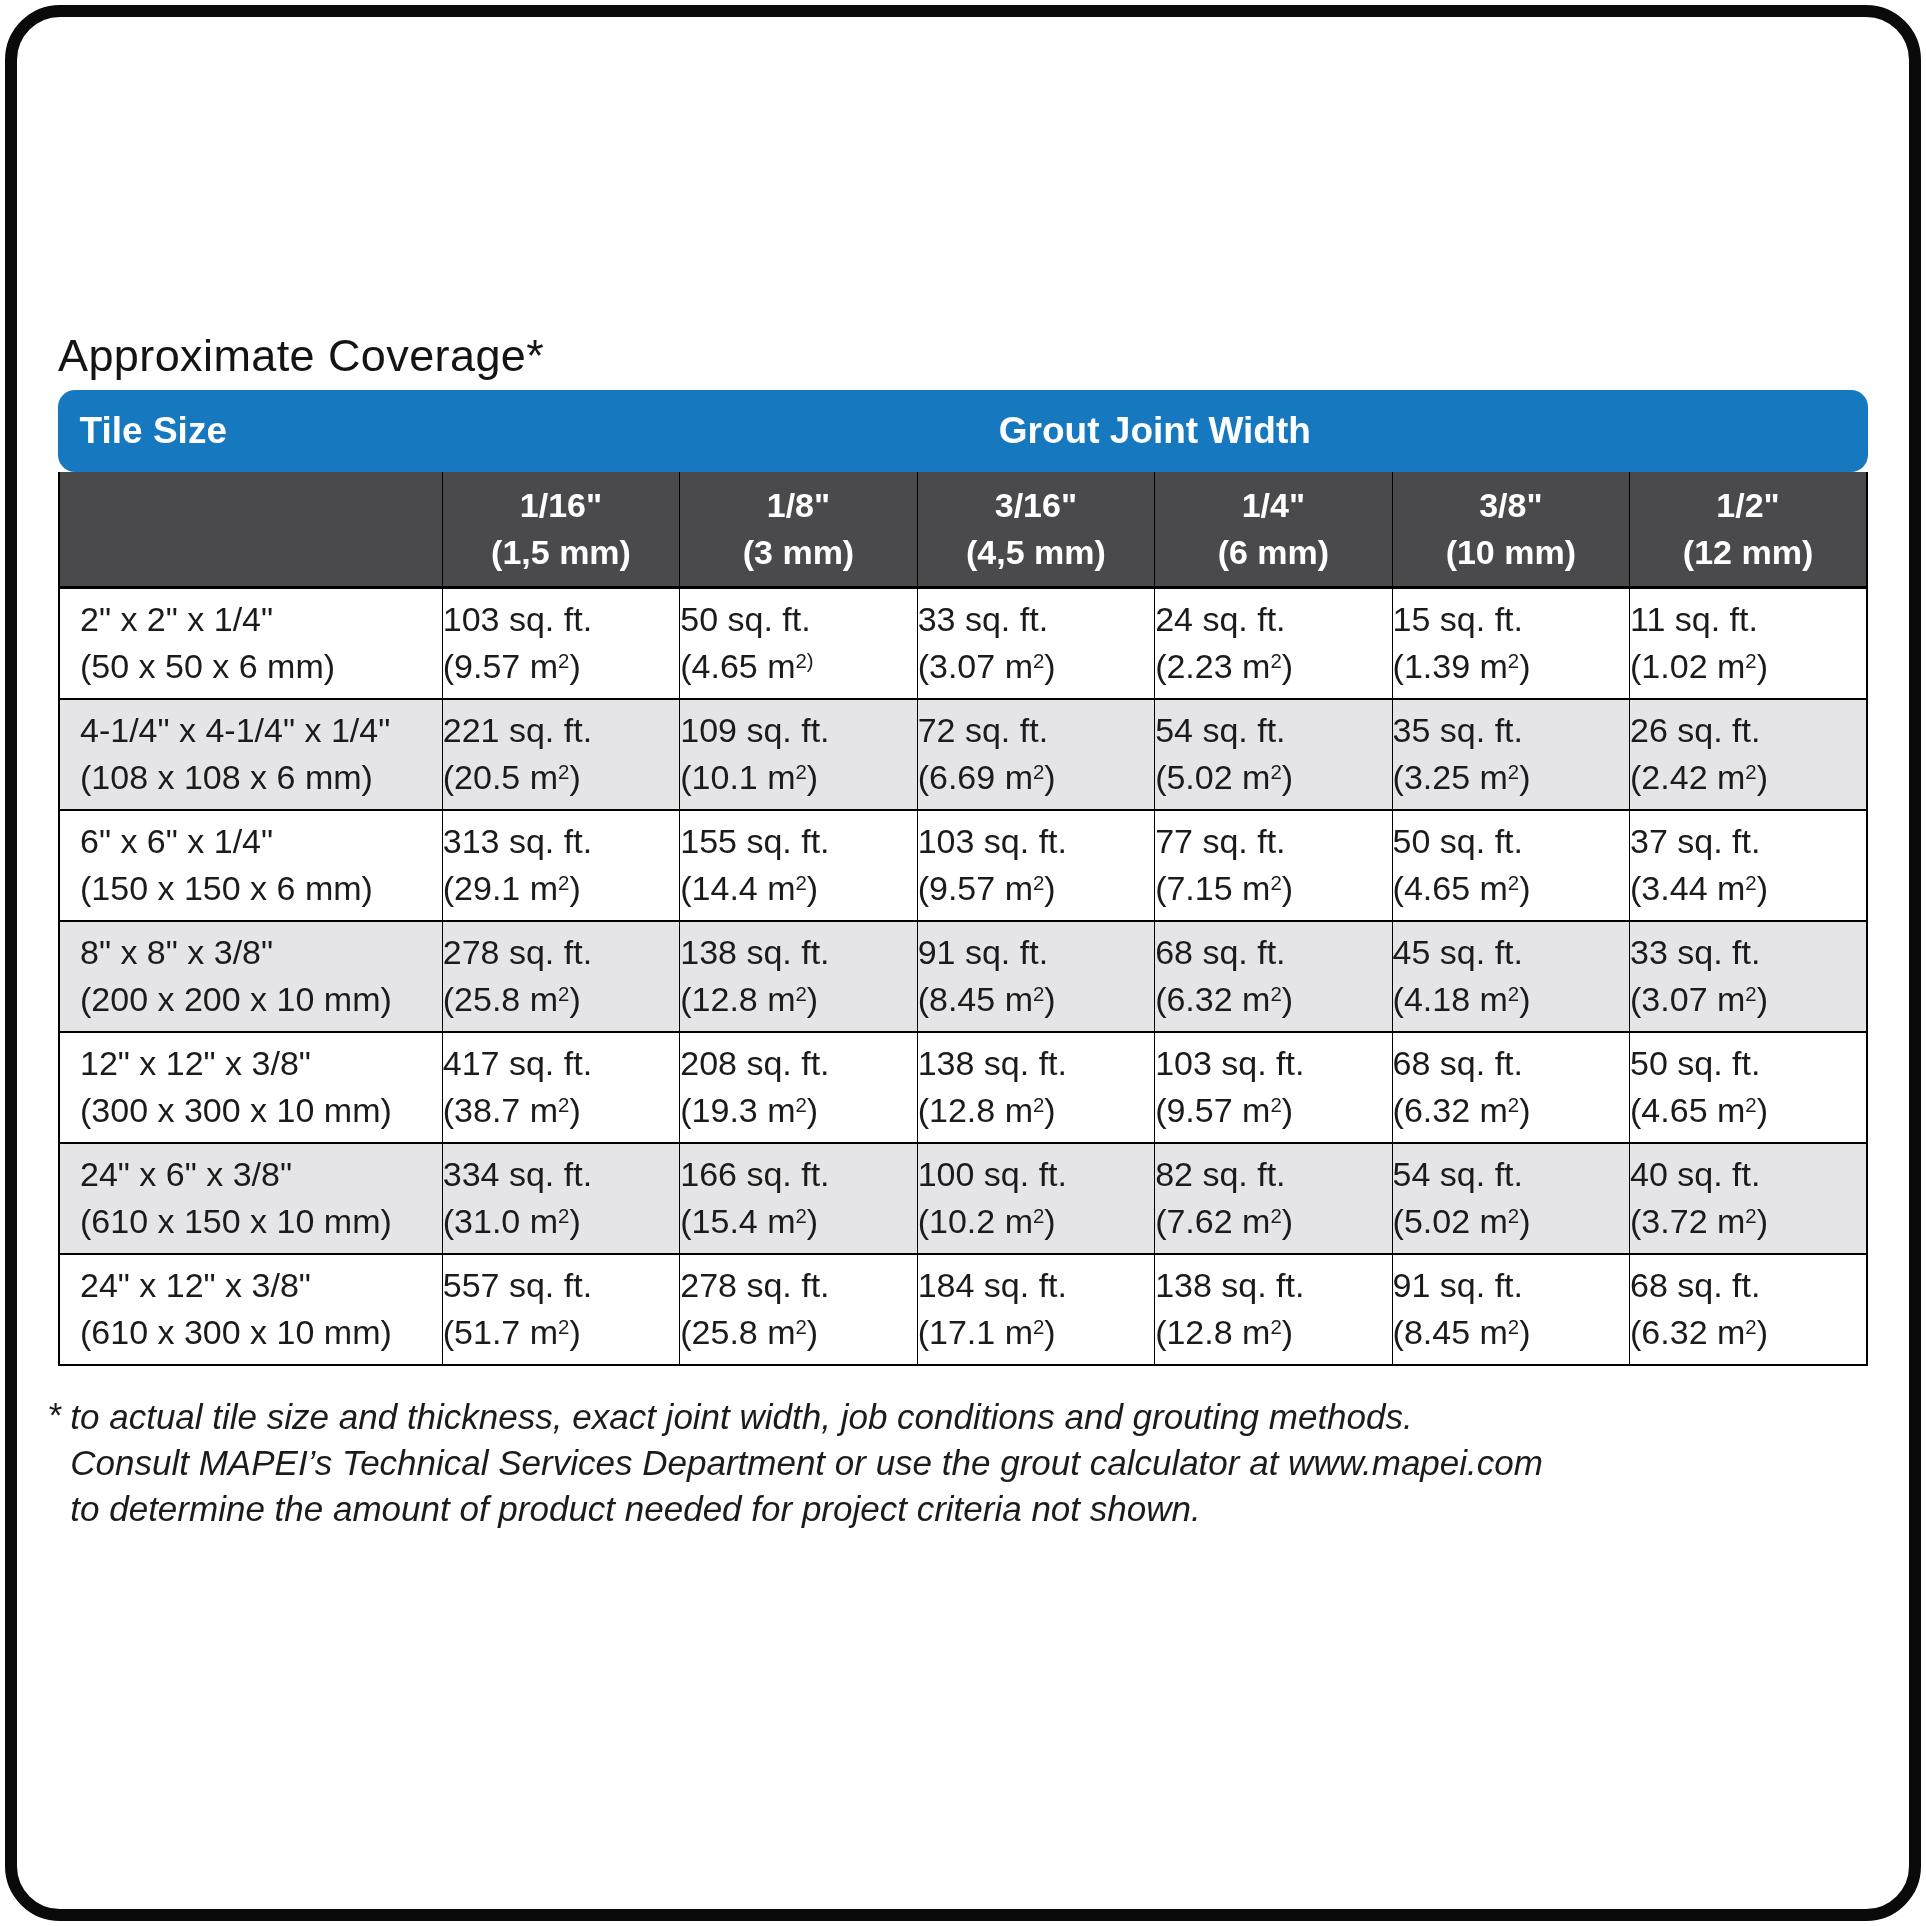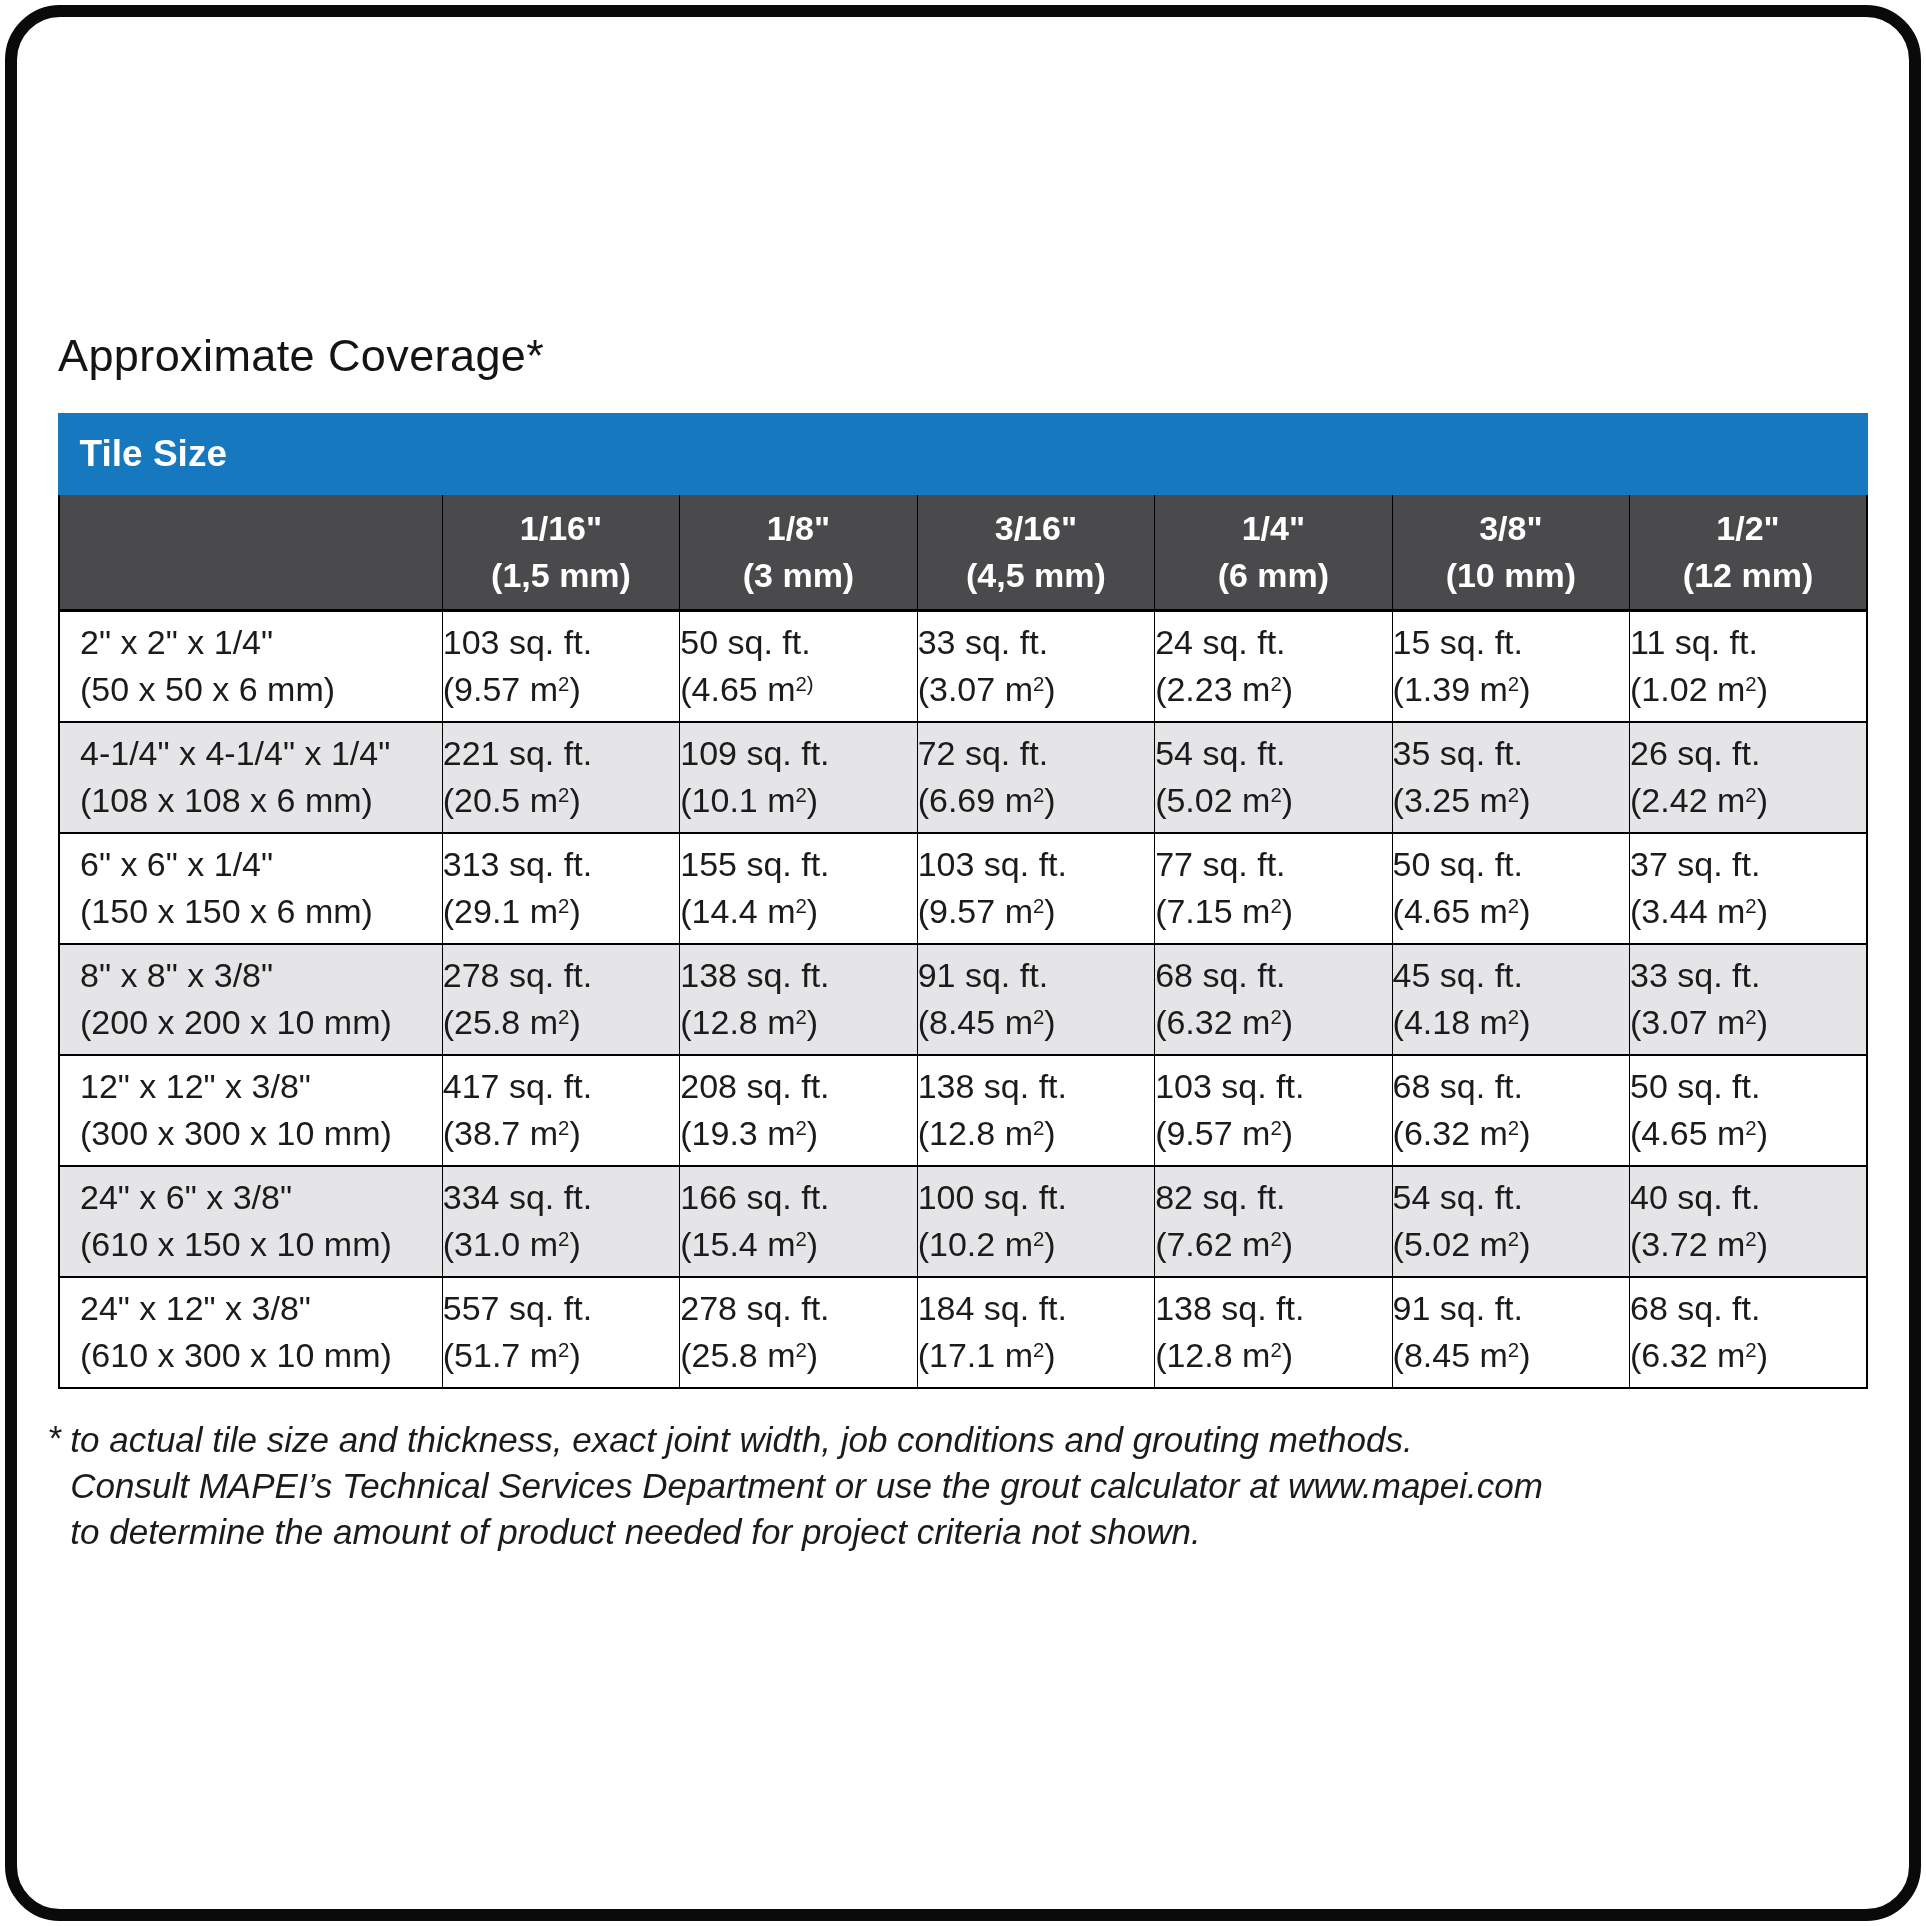--- a/index.html
+++ b/index.html
@@ -24,25 +24,25 @@
   .page-title {
     font-size:45px; font-weight:normal;
     line-height:1.15; margin:0;
     color:#141414; letter-spacing:0.4px;
   }
   .page-subtitle {
     font-size:37px; font-weight:normal;
     line-height:1.2; margin-top:7.7px; color:#1b1b1b;
   }
   .blue-bar {
-    margin-top:31px;
+    margin-top:8px;
     background:#1678be;
     height:82px;
     display:flex; align-items:center;
-    color:#ffffff; font-weight:bold; font-size:37px;
+    color:#ffffff; font-weight:bold; font-size:37px;border-radius:17px;
   }
   .blue-bar .tile-size-head {
     width:21.2%; box-sizing:border-box; padding-left:21.6px;
   }
   .blue-bar .gjw-head { flex:1; text-align:center; }
 
   table.coverage {
     width:100%;
     border-collapse:collapse;
     table-layout:fixed;
@@ -106,20 +106,21 @@
 <body>
 
 <div class="page-frame"></div>
 
 <div class="content">
 
   <h1 class="page-title">Approximate Coverage*</h1>
 
   <div class="blue-bar">
     <div class="tile-size-head">Tile Size</div>
+    <div class="gjw-head">Grout Joint Width</div>
   </div>
 
   <table class="coverage">
     <colgroup>
       <col class="c-tile">
       <col>
         <col>
         <col>
         <col>
         <col>

